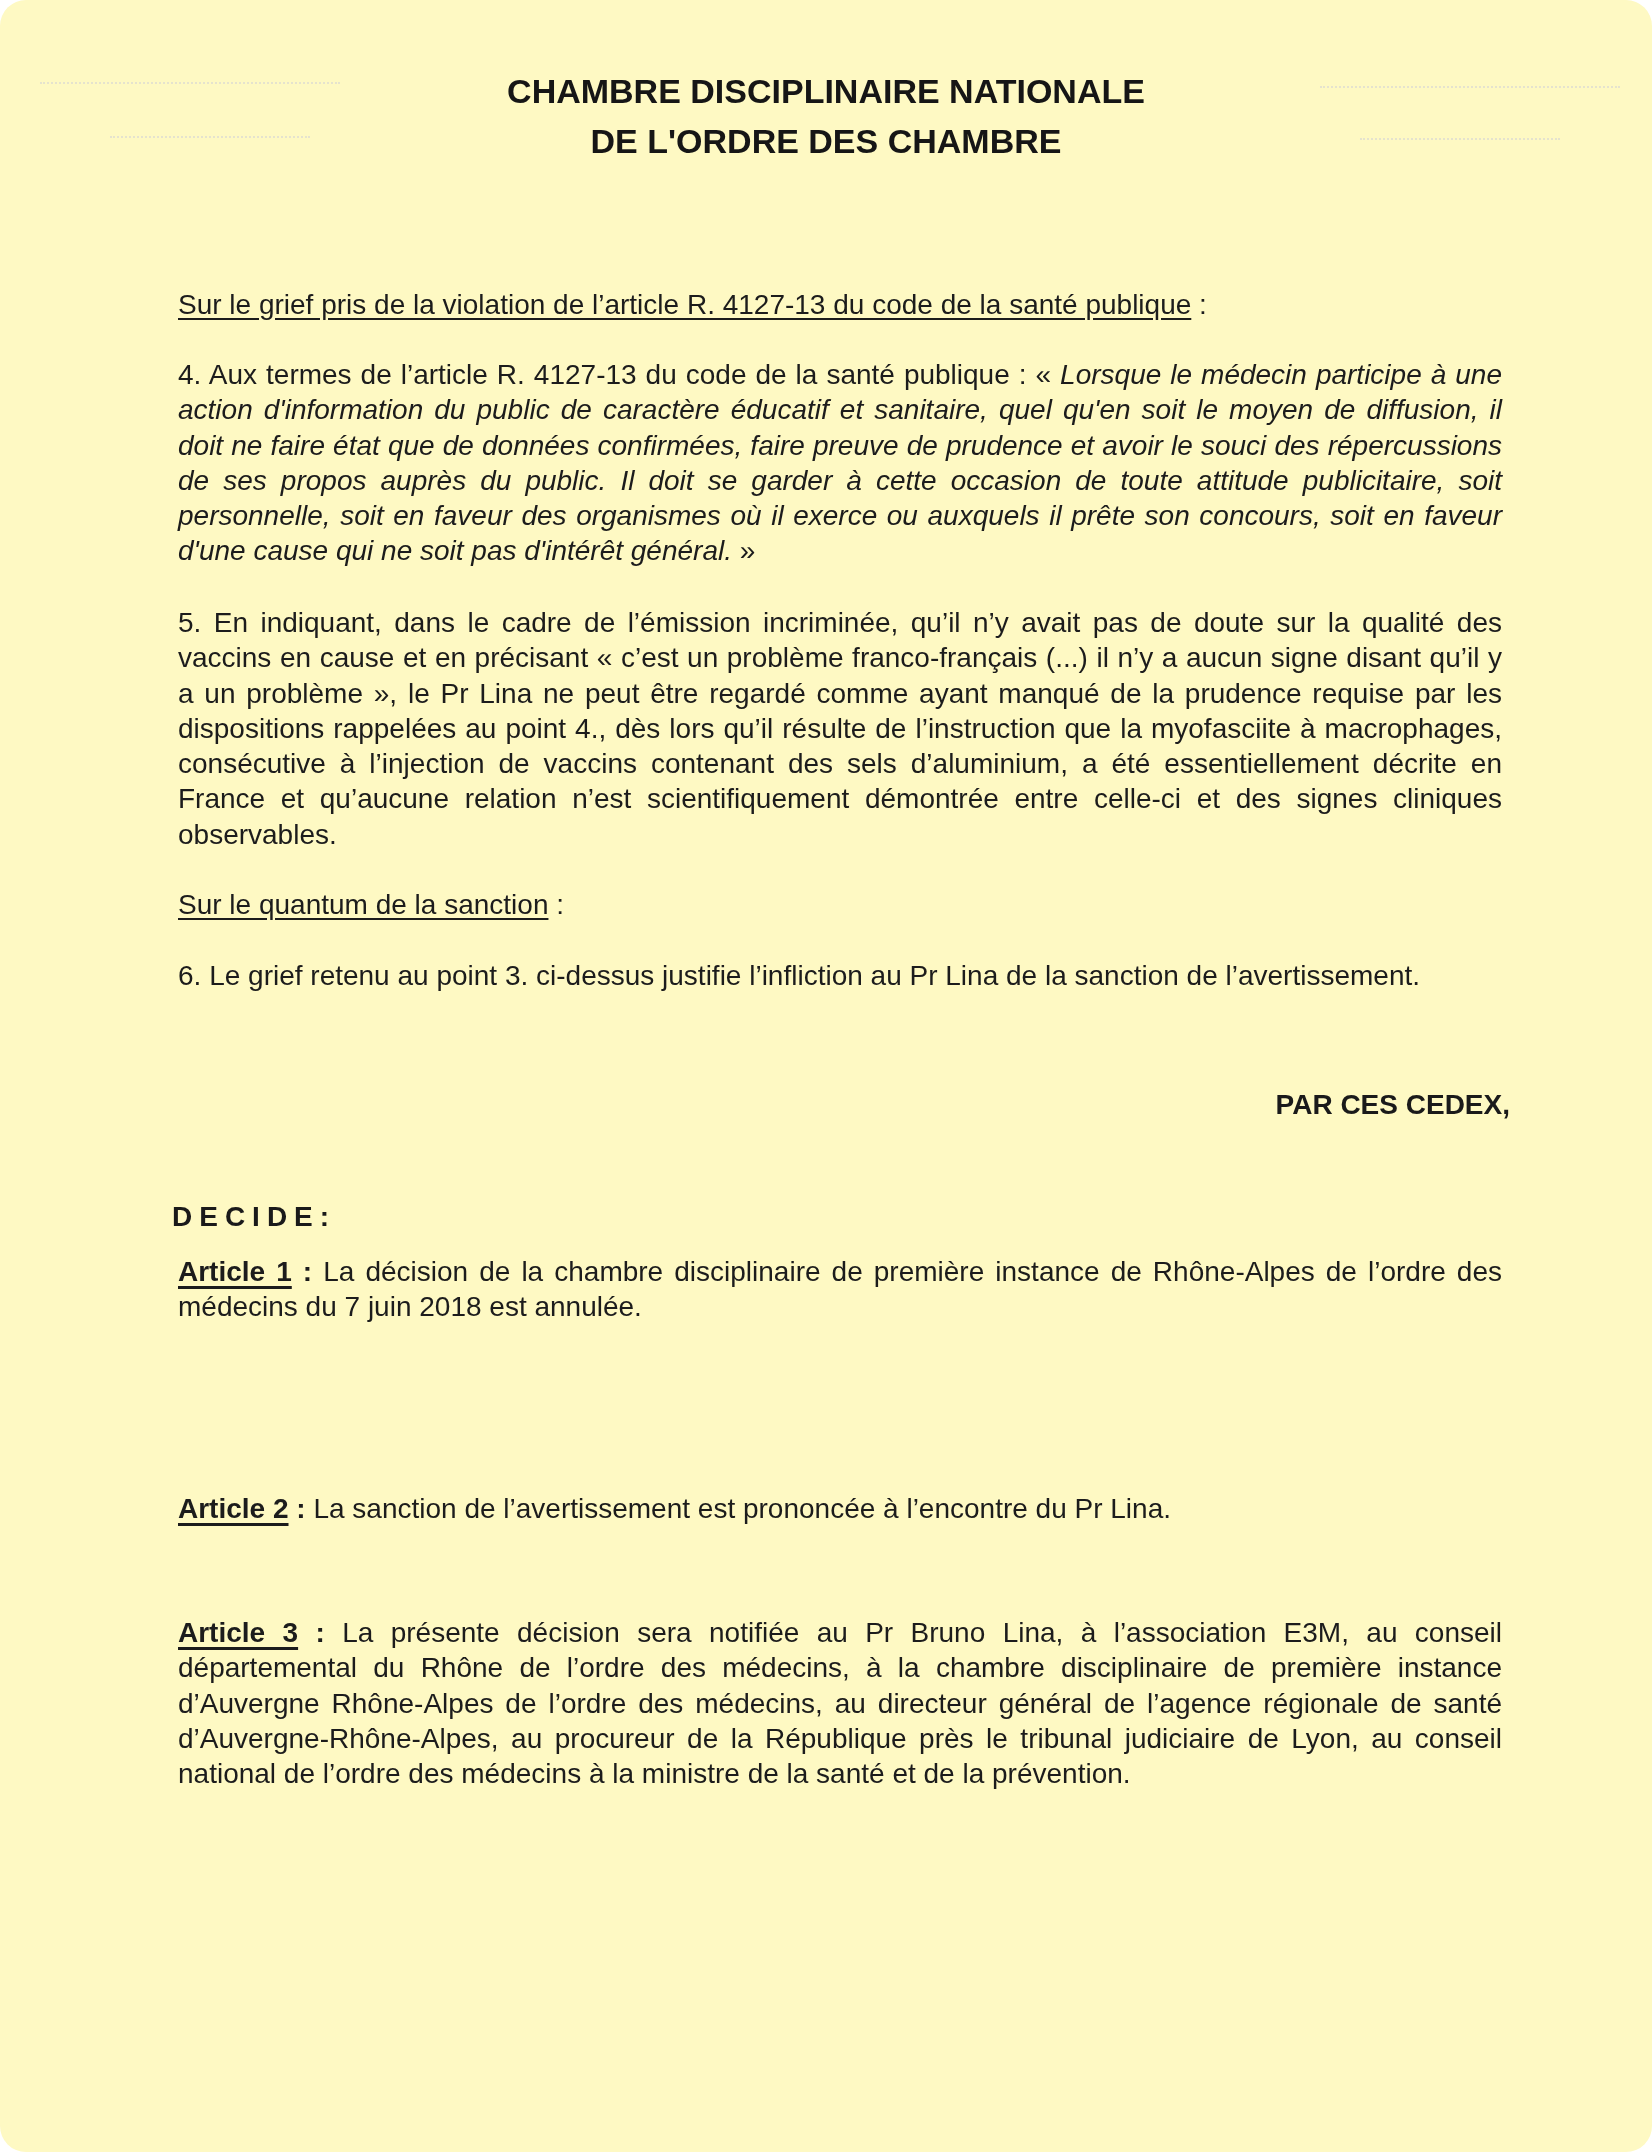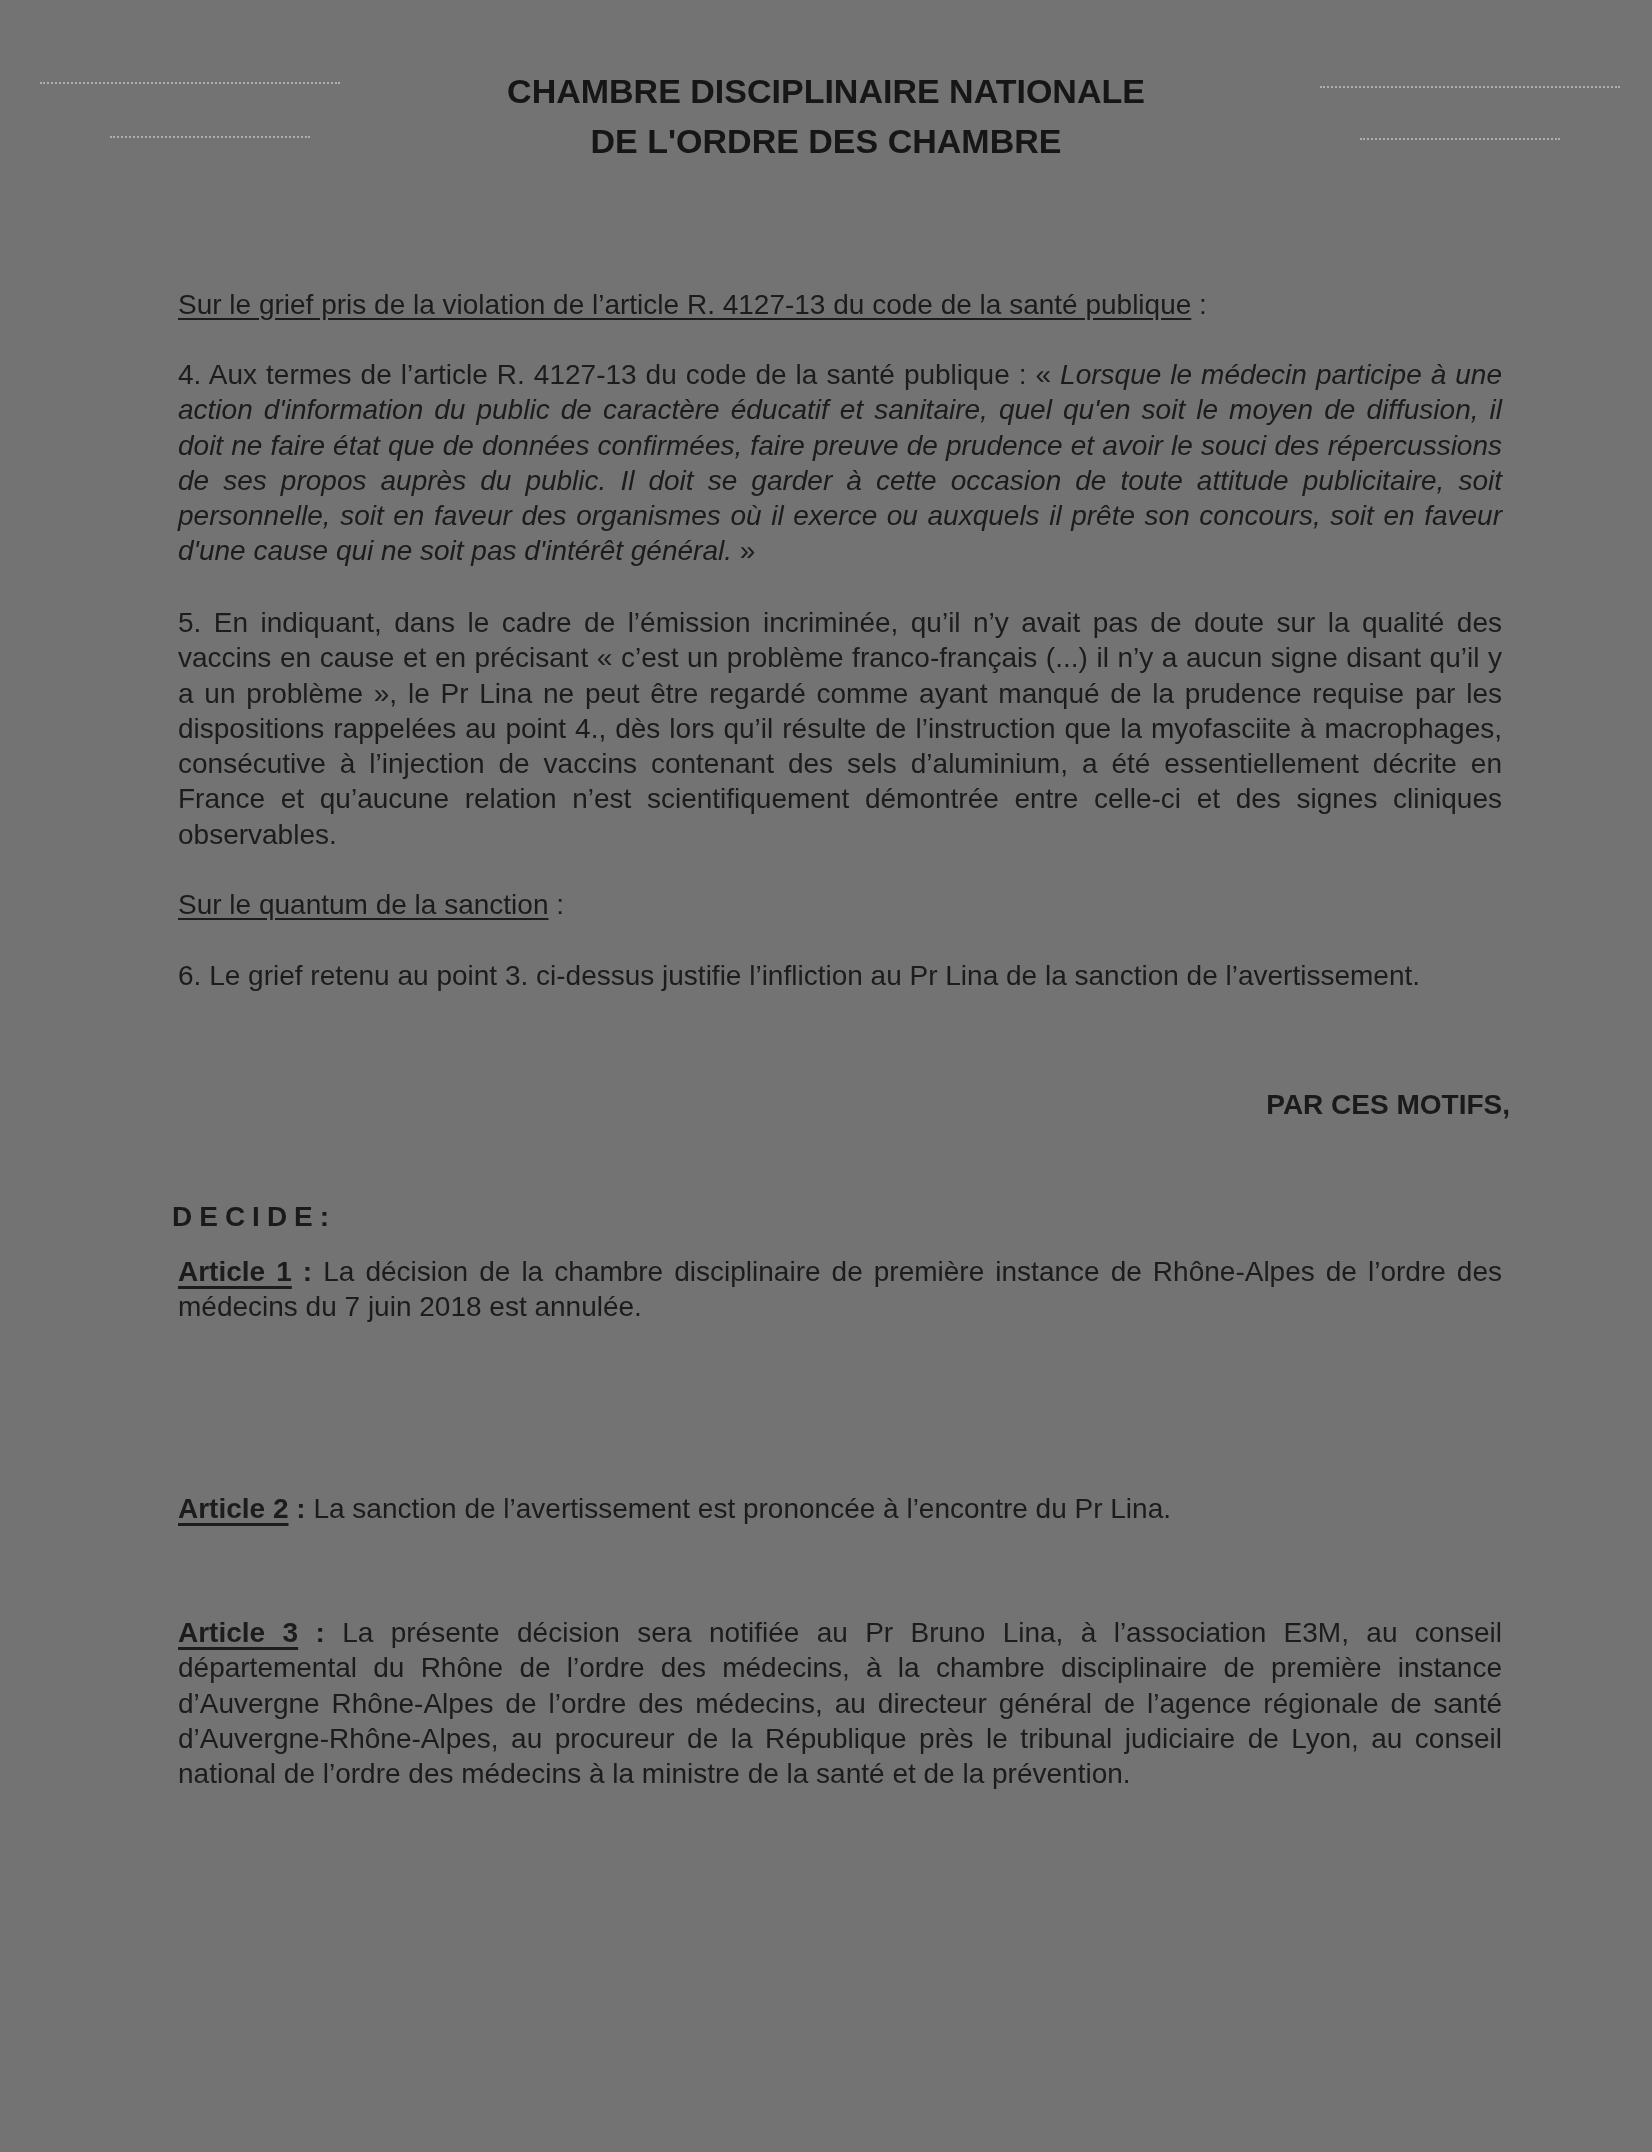--- a/index.html
+++ b/index.html
@@ -13,21 +13,22 @@
     position: relative;
     overflow: hidden;
     font-family: "Liberation Sans", sans-serif;
     color: #1a1a1a;
   }
   .page {
     position: absolute;
     left: 0; top: 0;
     width: 1652px;
     height: 2152px;
-    background: #737373;
+    background: #fef9c3;
+    border-radius: 26px;
   }
   .header {
     position: absolute;
     left: 0;
     width: 1652px;
     text-align: center;
   }
   .title {
     font-weight: bold;
     font-size: 34px;
@@ -114,21 +115,21 @@
   </div>
 
   <div class="block" style="top:879px;">
     <p><span class="heading-u">Sur le quantum de la sanction</span><span> :</span></p>
   </div>
 
   <div class="block" style="top:950px;">
     <p>6. Le grief retenu au point 3. ci-dessus justifie l’infliction au Pr Lina de la sanction de l’avertissement.</p>
   </div>
 
-  <div class="right" style="top:1087px;">PAR CES MOTIFS,</div>
+  <div class="right" style="top:1087px;">PAR CES CEDEX,</div>
 
   <div class="decide" style="top:1199px;">DECIDE:</div>
 
   <div class="block" style="top:1246px;">
     <p><span class="art-label">Article 1</span><span class="art-colon"> : </span><span>La décision de la chambre disciplinaire de première instance de Rhône-Alpes de l’ordre des médecins du 7 juin 2018 est annulée.</span></p>
   </div>
 
   <div class="block" style="top:1483px;">
     <p><span class="art-label">Article 2</span><span class="art-colon"> : </span><span>La sanction de l’avertissement est prononcée à l’encontre du Pr Lina.</span></p>
   </div>

